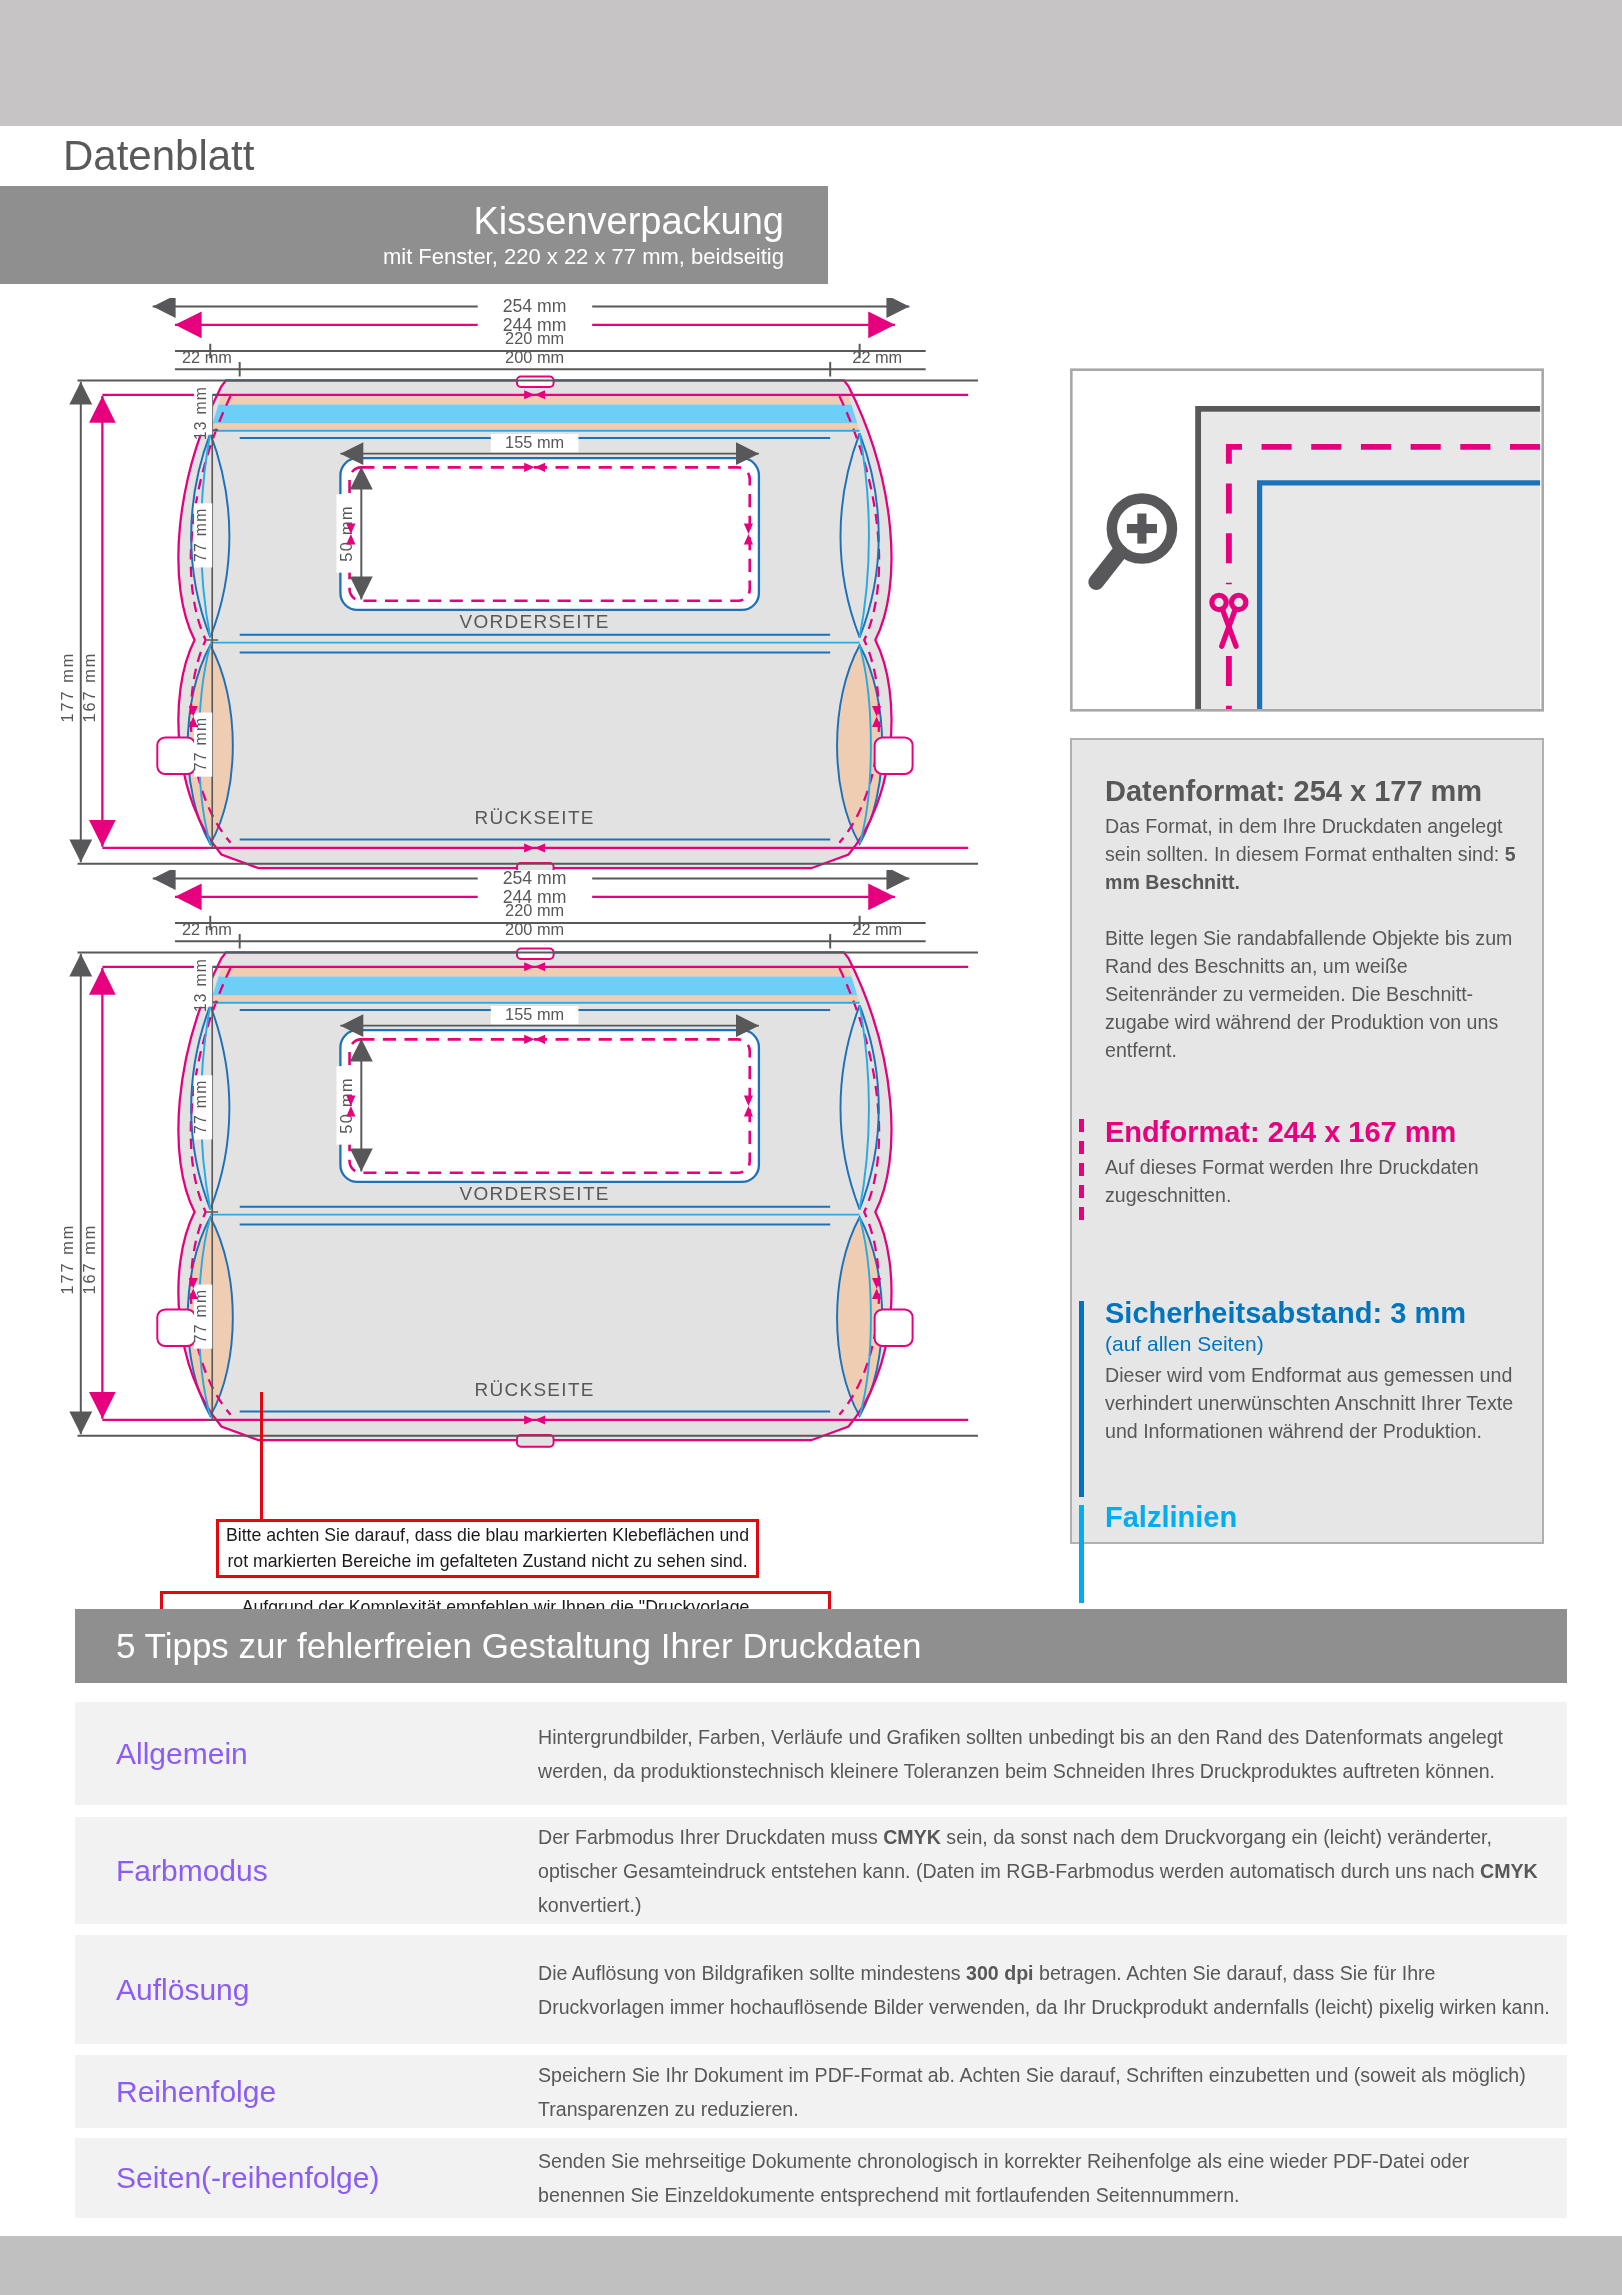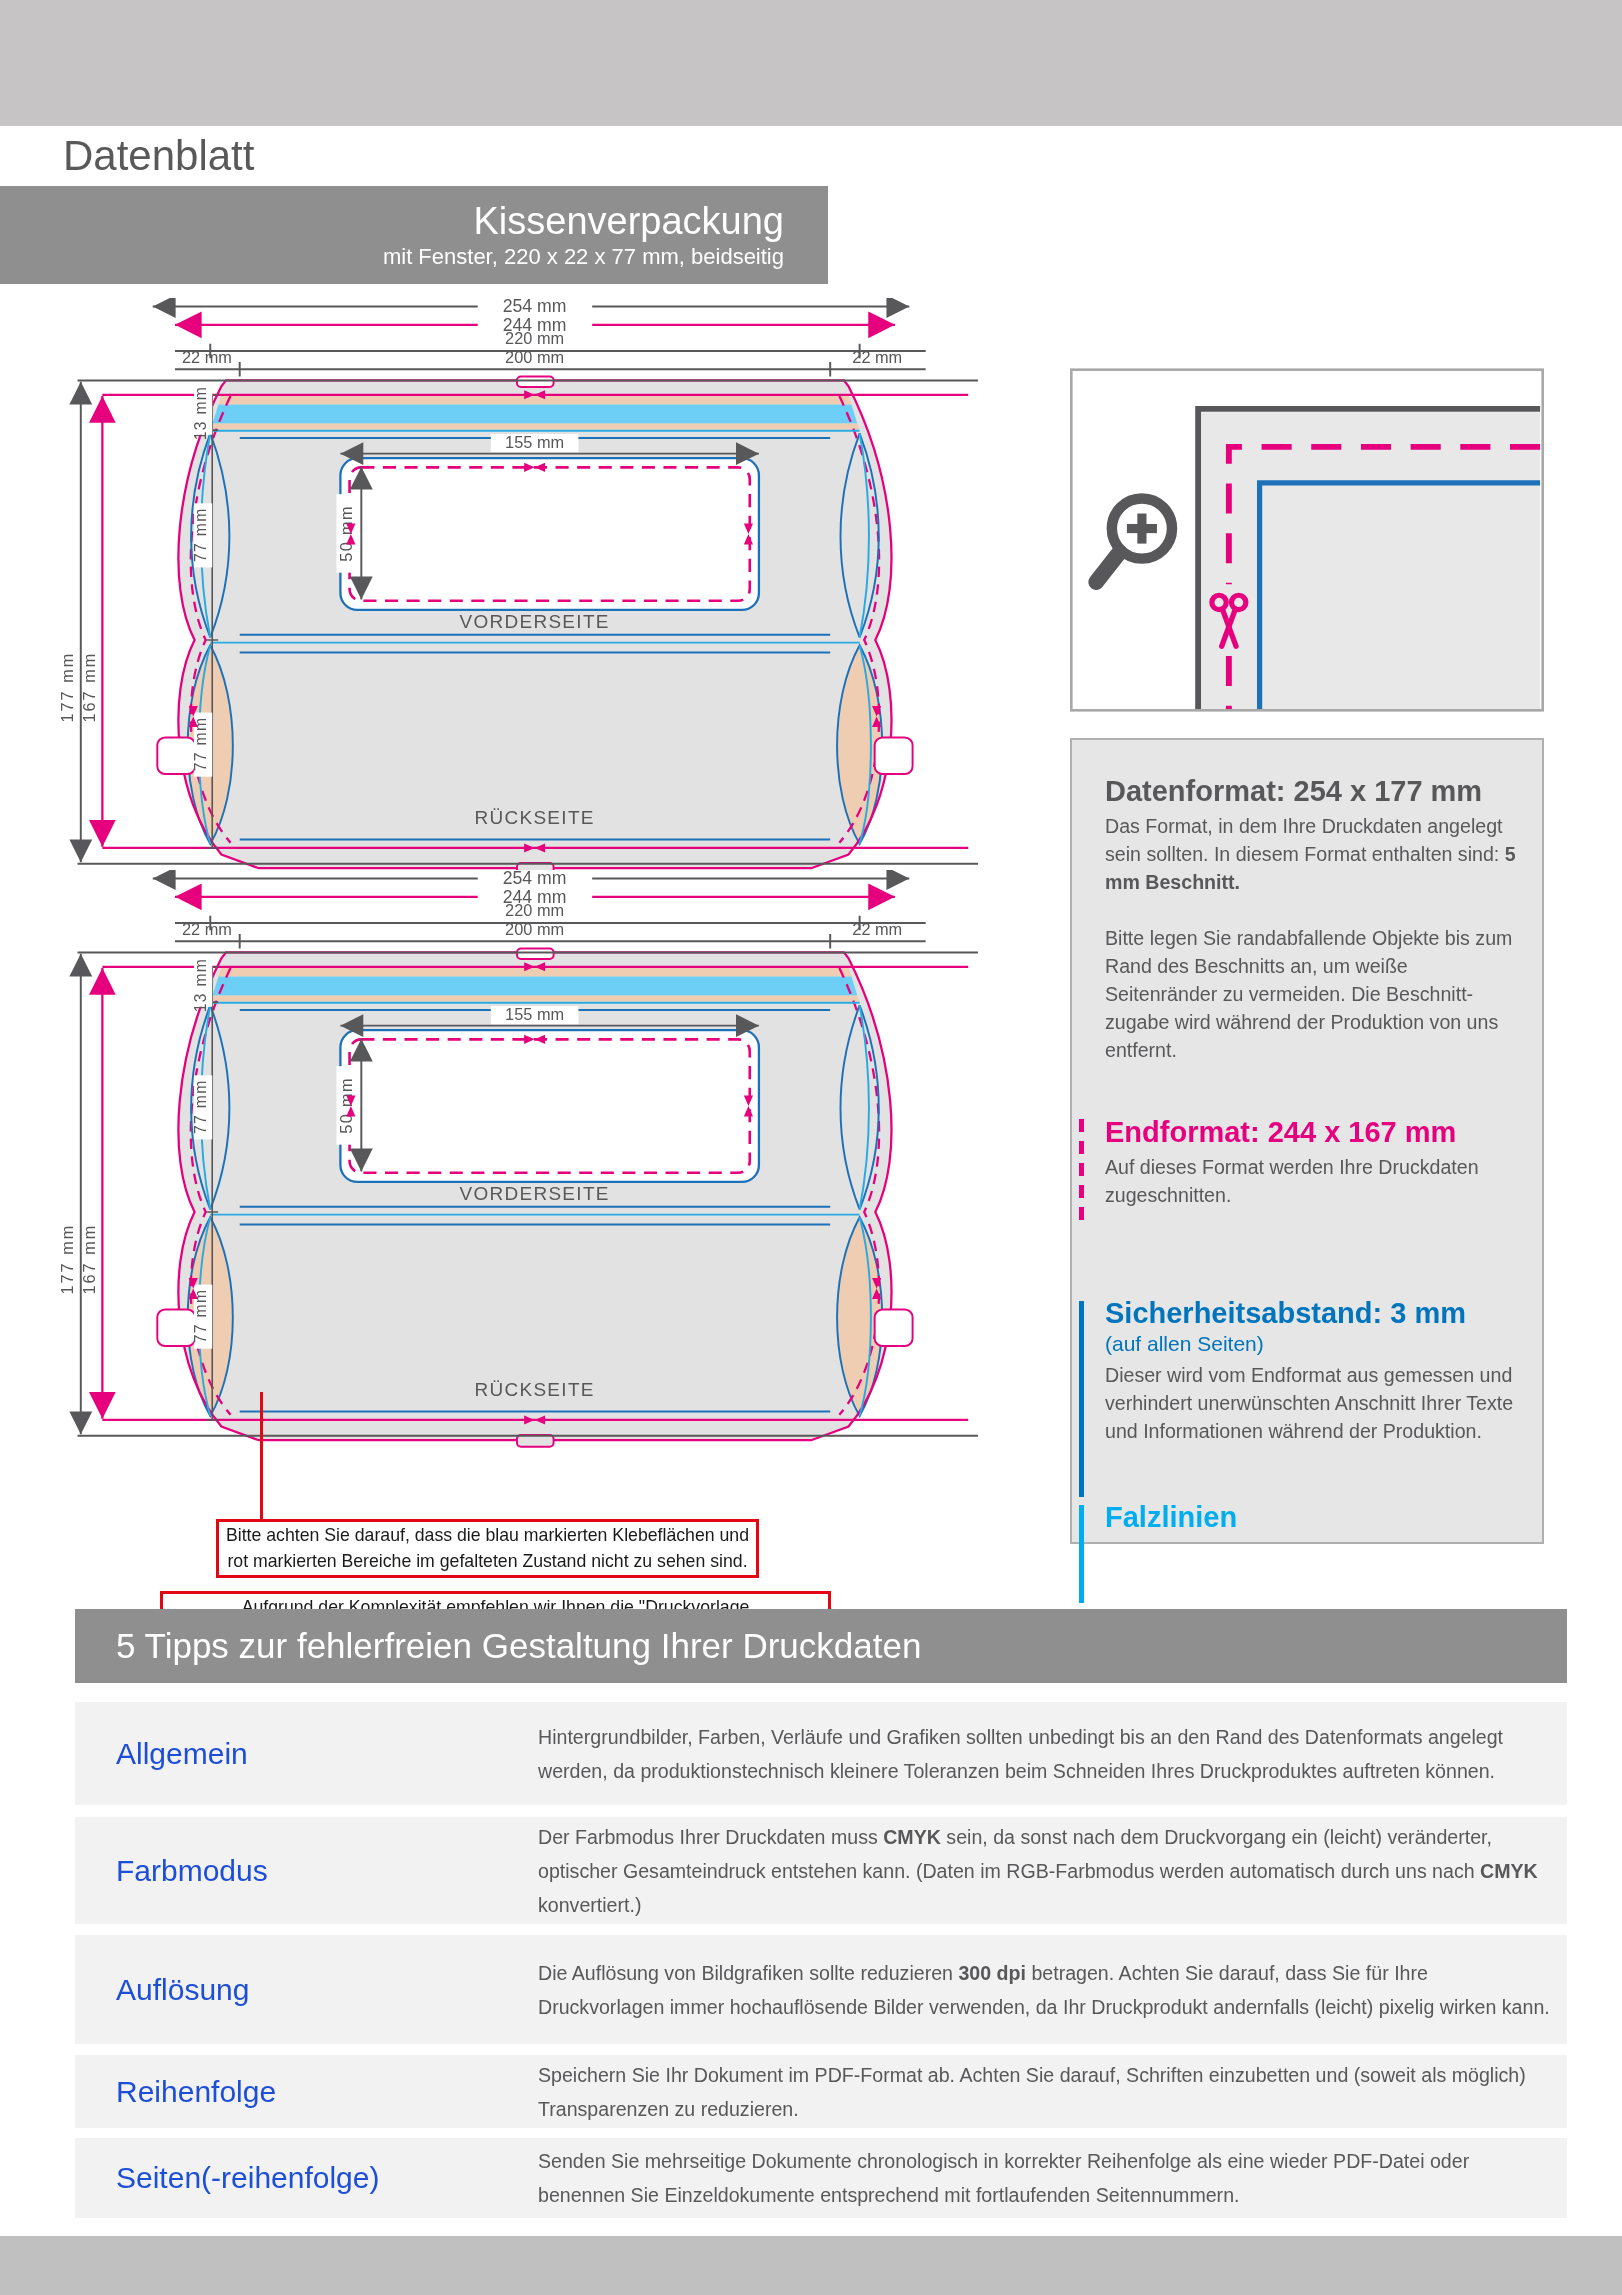--- a/index.html
+++ b/index.html
@@ -49,21 +49,21 @@
     font-size:17.7px;line-height:25.5px;color:#1a1a1a;text-align:center;}
   #warn1{left:216px;top:1519px;width:543px;height:59px;}
   #warn2{left:160px;top:1591px;width:671px;height:85px;}
   .warn-connector{left:260px;top:1392px;width:2.6px;height:128px;background:#e30613;}
   
   .tips-banner{left:75px;top:1609px;width:1492px;height:74px;background:#8f8f8f;
     display:flex;align-items:center;padding-left:41px;box-sizing:border-box;}
   .tips-banner span{color:#ffffff;font-size:35px;}
   .tip-row{position:absolute;left:75px;width:1492px;background:#f2f2f2;
     display:flex;align-items:center;box-sizing:border-box;}
-  .tip-label{position:absolute;left:41px;font-size:30px;color:#1d4ed8;}
+  .tip-label{position:absolute;left:41px;font-size:30px;color:#8b5cf6;}
   .tip-body{position:absolute;left:463px;width:1021px;font-size:19.6px;line-height:34px;color:#58585a;}
   #row1{top:1702px;height:103px;}
   #row2{top:1817px;height:107px;}
   #row3{top:1935px;height:109px;}
   #row4{top:2055px;height:73px;}
   #row5{top:2138px;height:80px;}
   .bottom-band{left:0;top:2236px;width:1623px;height:60px;background:#c1c0c0;}
   
   svg text{font-family:"Liberation Sans", sans-serif;fill:#58585a;}
 </style>
@@ -299,21 +299,21 @@
 <div id="row1" class="tip-row">
   <div class="tip-label">Allgemein</div>
   <div class="tip-body"><span>Hintergrundbilder, Farben, Verläufe und Grafiken sollten unbedingt bis an den Rand des Datenformats angelegt werden, da produktionstechnisch kleinere Toleranzen beim Schneiden Ihres Druckproduktes auftreten können.</span></div>
 </div>
 <div id="row2" class="tip-row">
   <div class="tip-label">Farbmodus</div>
   <div class="tip-body"><span>Der Farbmodus Ihrer Druckdaten muss </span><span class="bold">CMYK</span><span> sein, da sonst nach dem Druckvorgang ein (leicht) veränderter, optischer Gesamteindruck entstehen kann. (Daten im RGB-Farbmodus werden automatisch durch uns nach </span><span class="bold">CMYK</span><span> konvertiert.)</span></div>
 </div>
 <div id="row3" class="tip-row">
   <div class="tip-label">Auflösung</div>
-  <div class="tip-body"><span>Die Auflösung von Bildgrafiken sollte reduzieren </span><span class="bold">300 dpi</span><span> betragen. Achten Sie darauf, dass Sie für Ihre Druckvorlagen immer hochauflösende Bilder verwenden, da Ihr Druckprodukt andernfalls (leicht) pixelig wirken kann.</span></div>
+  <div class="tip-body"><span>Die Auflösung von Bildgrafiken sollte mindestens </span><span class="bold">300 dpi</span><span> betragen. Achten Sie darauf, dass Sie für Ihre Druckvorlagen immer hochauflösende Bilder verwenden, da Ihr Druckprodukt andernfalls (leicht) pixelig wirken kann.</span></div>
 </div>
 <div id="row4" class="tip-row">
   <div class="tip-label">Reihenfolge</div>
   <div class="tip-body"><span>Speichern Sie Ihr Dokument im PDF-Format ab. Achten Sie darauf, Schriften einzubetten und (soweit als möglich) Transparenzen zu reduzieren.</span></div>
 </div>
 <div id="row5" class="tip-row">
   <div class="tip-label">Seiten(-reihenfolge)</div>
   <div class="tip-body"><span>Senden Sie mehrseitige Dokumente chronologisch in korrekter Reihenfolge als eine wieder PDF-Datei oder benennen Sie Einzeldokumente entsprechend mit fortlaufenden Seitennummern.</span></div>
 </div>
 

